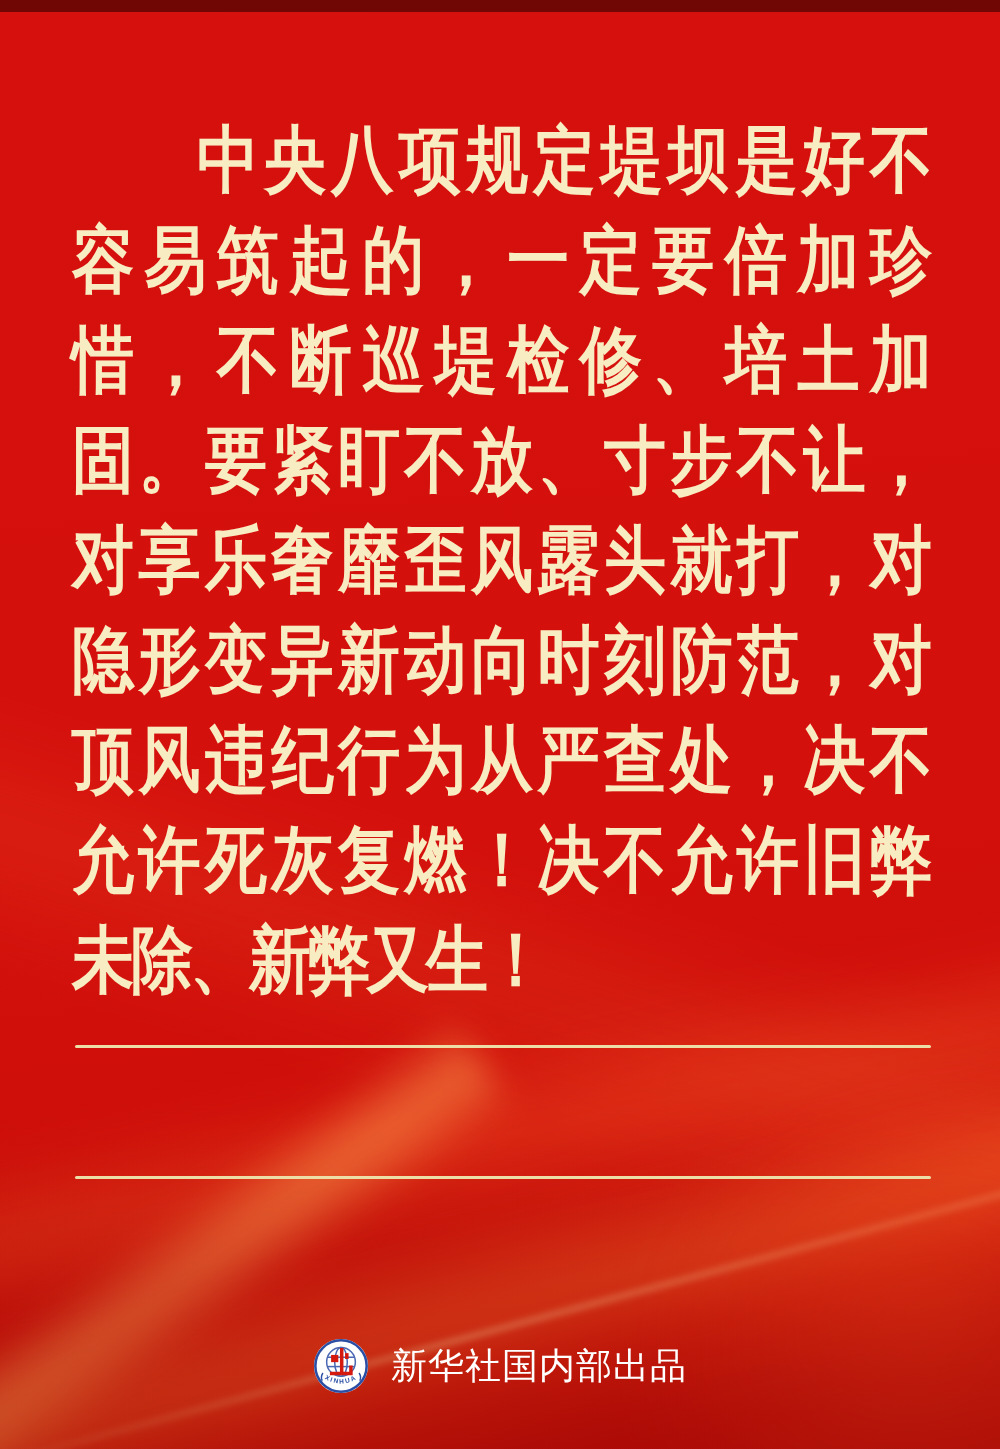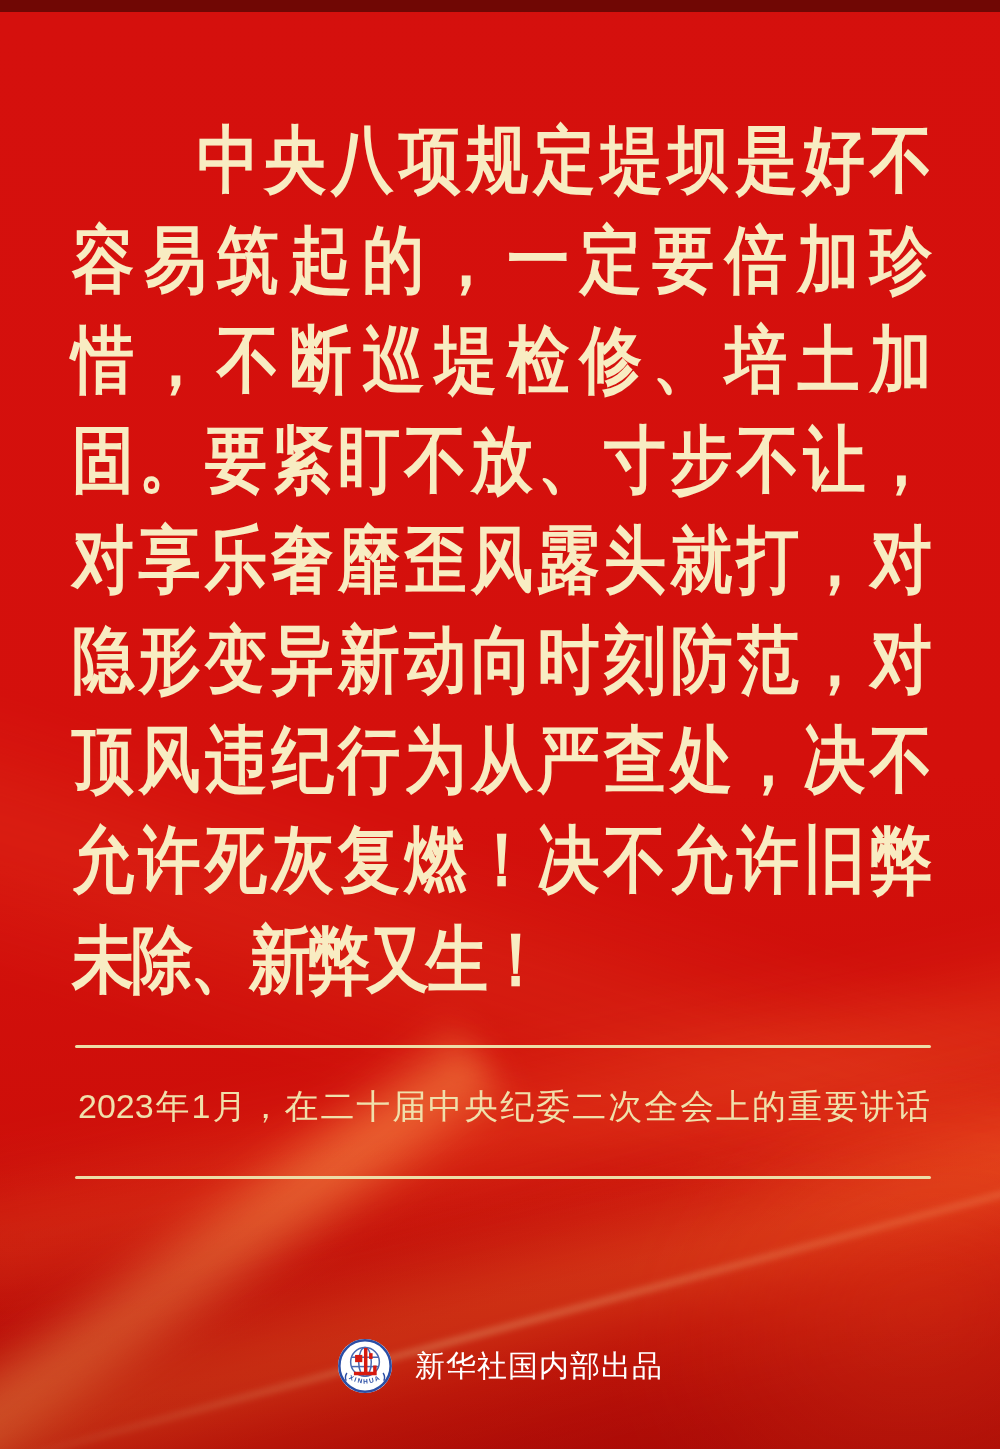--- a/index.html
+++ b/index.html
@@ -89,21 +89,21 @@
     text-justify:inter-character;
   }
   
   .footer{
     position:absolute;left:0;top:1326px;width:1000px;
     display:flex;align-items:center;justify-content:center;gap:22px;
   }
   .logo{width:56px;height:56px;flex:0 0 auto;}
   .credit{
     font-family:Liberation Mono, monospace;
-    font-size:30px;
+    font-size:36px;
     letter-spacing:1px;
     color:#ffffff;
   }
 </style>
 </head>
 <body>
 
 <div class="poster">
 
   <div class="silk silk-sheen"></div>
@@ -120,21 +120,20 @@
     <div class="qline">惜，不断巡堤检修、培土加</div>
     <div class="qline">固。要紧盯不放、寸步不让，</div>
     <div class="qline">对享乐奢靡歪风露头就打，对</div>
     <div class="qline">隐形变异新动向时刻防范，对</div>
     <div class="qline">顶风违纪行为从严查处，决不</div>
     <div class="qline">允许死灰复燃！决不允许旧弊</div>
     <div class="qline last">未除、新弊又生！</div>
   </div>
 
   <div class="rule rule-top"></div>
-  <div class="citation">2023年1月，在二十届中央纪委二次全会上的重要讲话</div>
   <div class="rule rule-bottom"></div>
 
   <div class="footer">
     <svg class="logo" viewBox="0 0 48 48" aria-hidden="true">
       <circle cx="24" cy="24" r="23.2" fill="#ffffff"></circle>
       <circle cx="24" cy="24" r="22" fill="none" stroke="#2b4ea5" stroke-width="2.2"></circle>
 
       <g stroke="#2b4ea5" fill="none" stroke-width="1.3" opacity="0.85">
         <circle cx="24" cy="20.5" r="12.3"></circle>
         <ellipse cx="24" cy="20.5" rx="5.4" ry="12.3"></ellipse>

